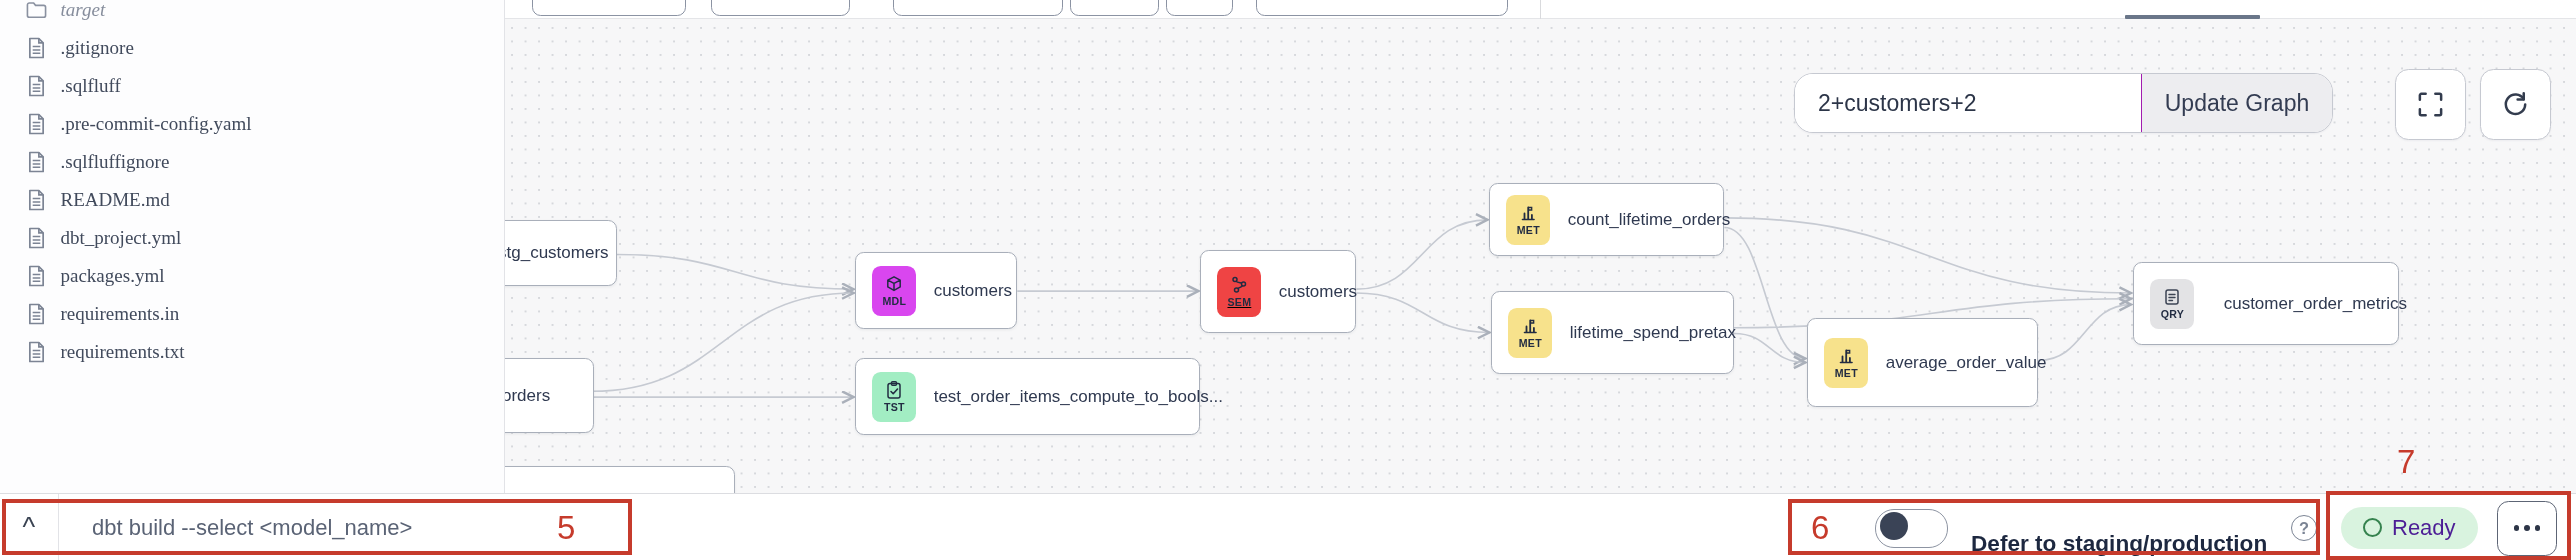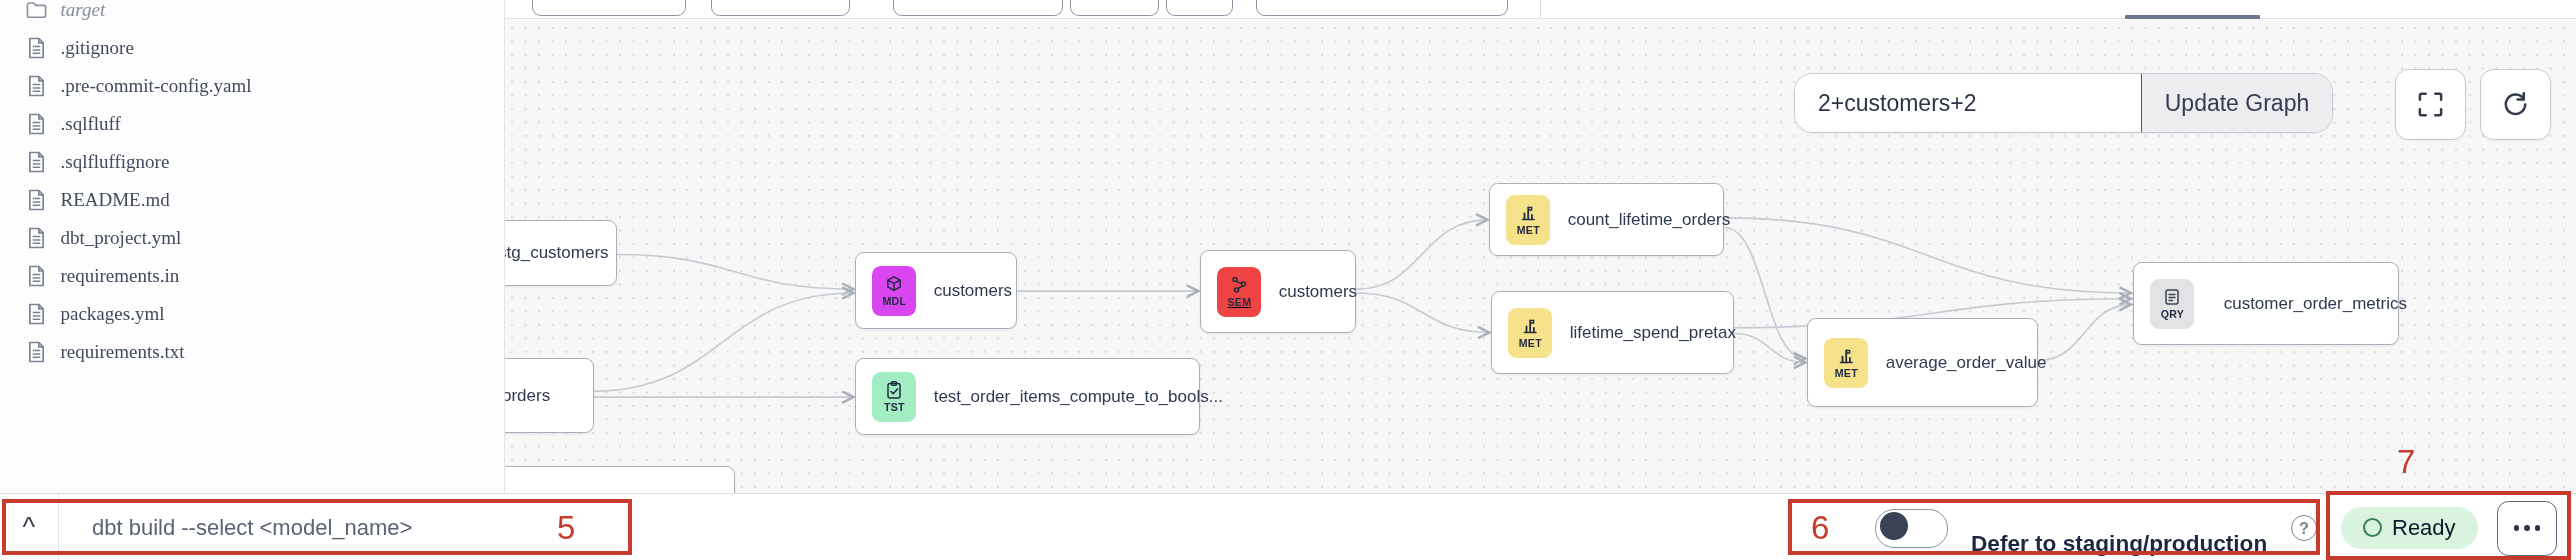--- a/index.html
+++ b/index.html
@@ -308,40 +308,40 @@
           <span class="fname">.gitignore</span>
         </div>
         <div class="file-row">
           <span class="ficon">
             <svg width="19" height="24" viewBox="0 0 20 25">
               <path d="M3 2.5 h9.5 L17 7 V22.5 H3 Z" fill="none" stroke="#7c8494" stroke-width="1.8" stroke-linejoin="round"></path>
               <path d="M12.5 2.5 V7 H17" fill="none" stroke="#7c8494" stroke-width="1.8"></path>
               <path d="M6 11 h8 M6 14.5 h8 M6 18 h8" stroke="#7c8494" stroke-width="1.6"></path>
             </svg>
           </span>
+          <span class="fname">.sqlfluff</span>
+        </div>
+        <div class="file-row">
+          <span class="ficon">
+            <svg width="19" height="24" viewBox="0 0 20 25">
+              <path d="M3 2.5 h9.5 L17 7 V22.5 H3 Z" fill="none" stroke="#7c8494" stroke-width="1.8" stroke-linejoin="round"></path>
+              <path d="M12.5 2.5 V7 H17" fill="none" stroke="#7c8494" stroke-width="1.8"></path>
+              <path d="M6 11 h8 M6 14.5 h8 M6 18 h8" stroke="#7c8494" stroke-width="1.6"></path>
+            </svg>
+          </span>
           <span class="fname">.pre-commit-config.yaml</span>
         </div>
         <div class="file-row">
           <span class="ficon">
             <svg width="19" height="24" viewBox="0 0 20 25">
               <path d="M3 2.5 h9.5 L17 7 V22.5 H3 Z" fill="none" stroke="#7c8494" stroke-width="1.8" stroke-linejoin="round"></path>
               <path d="M12.5 2.5 V7 H17" fill="none" stroke="#7c8494" stroke-width="1.8"></path>
               <path d="M6 11 h8 M6 14.5 h8 M6 18 h8" stroke="#7c8494" stroke-width="1.6"></path>
             </svg>
           </span>
-          <span class="fname">.sqlfluff</span>
-        </div>
-        <div class="file-row">
-          <span class="ficon">
-            <svg width="19" height="24" viewBox="0 0 20 25">
-              <path d="M3 2.5 h9.5 L17 7 V22.5 H3 Z" fill="none" stroke="#7c8494" stroke-width="1.8" stroke-linejoin="round"></path>
-              <path d="M12.5 2.5 V7 H17" fill="none" stroke="#7c8494" stroke-width="1.8"></path>
-              <path d="M6 11 h8 M6 14.5 h8 M6 18 h8" stroke="#7c8494" stroke-width="1.6"></path>
-            </svg>
-          </span>
           <span class="fname">.sqlfluffignore</span>
         </div>
         <div class="file-row">
           <span class="ficon">
             <svg width="19" height="24" viewBox="0 0 20 25">
               <path d="M3 2.5 h9.5 L17 7 V22.5 H3 Z" fill="none" stroke="#7c8494" stroke-width="1.8" stroke-linejoin="round"></path>
               <path d="M12.5 2.5 V7 H17" fill="none" stroke="#7c8494" stroke-width="1.8"></path>
               <path d="M6 11 h8 M6 14.5 h8 M6 18 h8" stroke="#7c8494" stroke-width="1.6"></path>
             </svg>
           </span>
@@ -358,31 +358,31 @@
           <span class="fname">dbt_project.yml</span>
         </div>
         <div class="file-row">
           <span class="ficon">
             <svg width="19" height="24" viewBox="0 0 20 25">
               <path d="M3 2.5 h9.5 L17 7 V22.5 H3 Z" fill="none" stroke="#7c8494" stroke-width="1.8" stroke-linejoin="round"></path>
               <path d="M12.5 2.5 V7 H17" fill="none" stroke="#7c8494" stroke-width="1.8"></path>
               <path d="M6 11 h8 M6 14.5 h8 M6 18 h8" stroke="#7c8494" stroke-width="1.6"></path>
             </svg>
           </span>
+          <span class="fname">packages.yml</span>
+        </div>
+        <div class="file-row">
+          <span class="ficon">
+            <svg width="19" height="24" viewBox="0 0 20 25">
+              <path d="M3 2.5 h9.5 L17 7 V22.5 H3 Z" fill="none" stroke="#7c8494" stroke-width="1.8" stroke-linejoin="round"></path>
+              <path d="M12.5 2.5 V7 H17" fill="none" stroke="#7c8494" stroke-width="1.8"></path>
+              <path d="M6 11 h8 M6 14.5 h8 M6 18 h8" stroke="#7c8494" stroke-width="1.6"></path>
+            </svg>
+          </span>
           <span class="fname">requirements.in</span>
-        </div>
-        <div class="file-row">
-          <span class="ficon">
-            <svg width="19" height="24" viewBox="0 0 20 25">
-              <path d="M3 2.5 h9.5 L17 7 V22.5 H3 Z" fill="none" stroke="#7c8494" stroke-width="1.8" stroke-linejoin="round"></path>
-              <path d="M12.5 2.5 V7 H17" fill="none" stroke="#7c8494" stroke-width="1.8"></path>
-              <path d="M6 11 h8 M6 14.5 h8 M6 18 h8" stroke="#7c8494" stroke-width="1.6"></path>
-            </svg>
-          </span>
-          <span class="fname">packages.yml</span>
         </div>
         <div class="file-row">
           <span class="ficon">
             <svg width="19" height="24" viewBox="0 0 20 25">
               <path d="M3 2.5 h9.5 L17 7 V22.5 H3 Z" fill="none" stroke="#7c8494" stroke-width="1.8" stroke-linejoin="round"></path>
               <path d="M12.5 2.5 V7 H17" fill="none" stroke="#7c8494" stroke-width="1.8"></path>
               <path d="M6 11 h8 M6 14.5 h8 M6 18 h8" stroke="#7c8494" stroke-width="1.6"></path>
             </svg>
           </span>
           <span class="fname">requirements.txt</span>
@@ -394,21 +394,21 @@
     <button class="collapse-btn">^</button>
     <div class="bar-divider"></div>
     <input class="command-input" type="text" placeholder="dbt build --select &lt;model_name&gt;" style="">
     <div class="toggle">
         <div class="knob"></div>
       </div>
     <div class="defer-label">Defer to staging/production</div>
     <div class="help-icon">?</div>
     <div class="ready-pill">
       <div class="ready-circle" style="border-color: rgb(53, 130, 78);"></div>
-      <div class="ready-text" style="color: #0f172a;">Ready</div>
+      <div class="ready-text" style="color: #4c1d95;">Ready</div>
     </div>
     <button class="more-btn">
       <i></i>
         <i></i>
         <i></i>
     </button>
   </div>
 
   <div class="ann" style="left: 1.9px; top: 499px; width: 630px; height: 56px; border-width: 4.8px; border-color: rgb(198, 59, 44);"></div>
   <div class="ann" style="left: 1788px; top: 499px; width: 532px; height: 56px; border-width: 4.8px; border-color: rgb(198, 59, 44);"></div>

